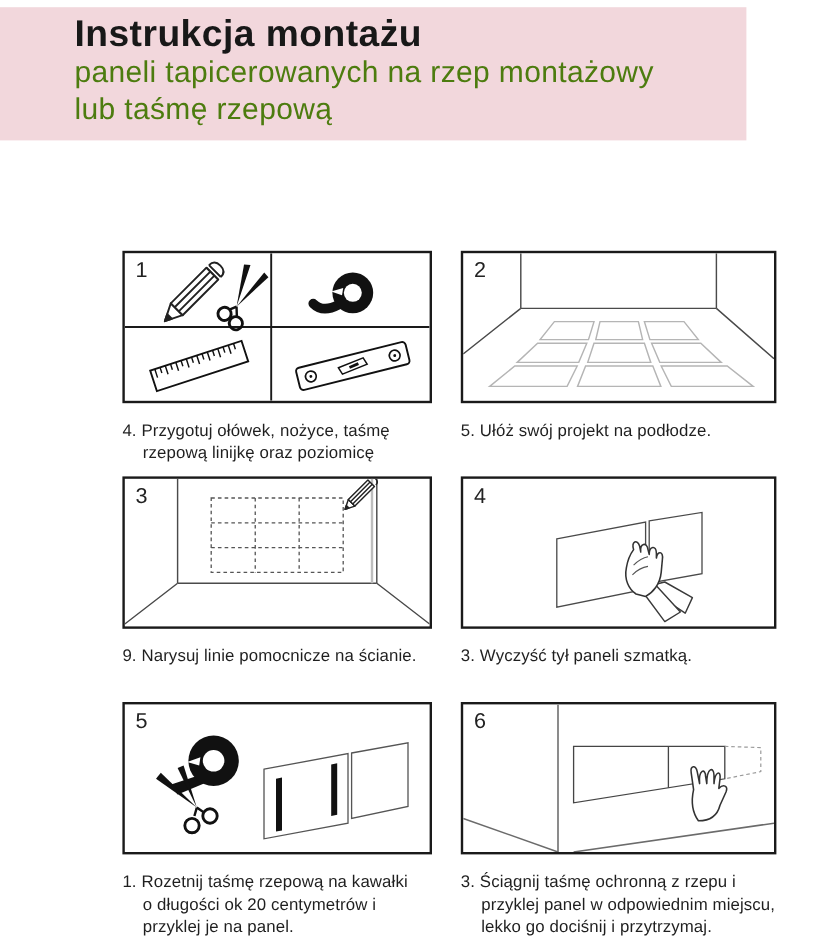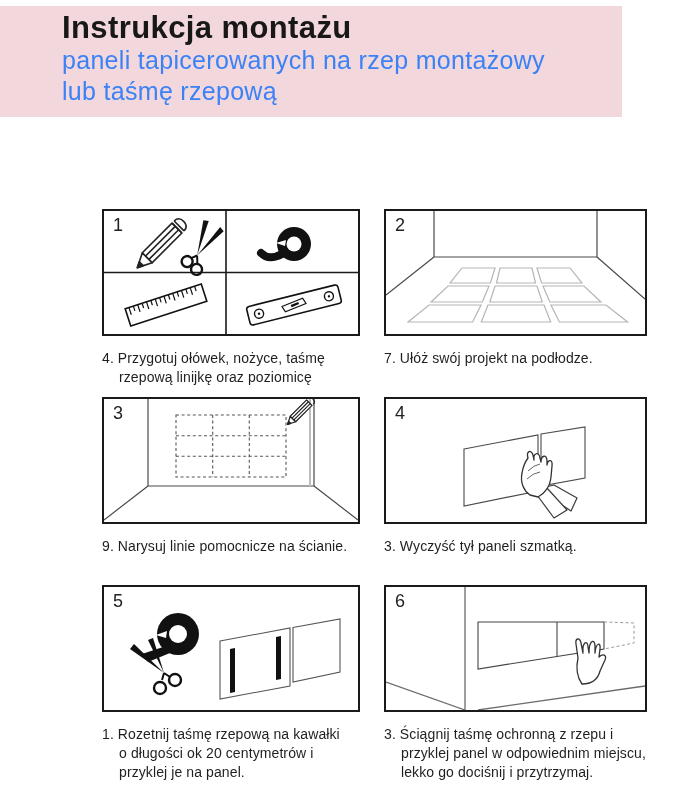--- a/index.html
+++ b/index.html
@@ -15,21 +15,21 @@
     position:absolute;left:0;top:6px;width:622px;height:111px;
     background:#f2d7dc;
   }
   .page-title{
     position:absolute;left:62px;top:10px;margin:0;
     font-size:31px;font-weight:bold;letter-spacing:.4px;color:#181818;
   }
   .page-subtitle{
     position:absolute;left:62px;top:45px;margin:0;
     font-size:25px;font-weight:400;line-height:31px;letter-spacing:.3px;
-    color:#3b82f6;white-space:pre-line;
+    color:#4d7c0f;white-space:pre-line;
   }
   .intro{
     position:absolute;left:62px;top:125px;margin:0;
     font-size:18px;line-height:27px;color:#222;white-space:pre-line;
     letter-spacing:.2px;
   }
   .fig{position:absolute;}
   .box{
     position:relative;background:#fff;border:2px solid #1a1a1a;
     box-sizing:border-box;
@@ -127,21 +127,21 @@
           <path d="M151,57 L184,57 L195.9,72 L155.6,72 Z"></path>
           <path d="M62,75 L103,75 L96.3,91 L45,91 Z"></path>
           <path d="M109,75 L151,75 L156.3,91 L103.8,91 Z"></path>
           <path d="M157,75 L198,75 L215,91 L163.8,91 Z"></path>
           <path d="M43,94 L95,94 L86.6,111 L22.1,111 Z"></path>
           <path d="M102,94 L158,94 L164.7,111 L95.3,111 Z"></path>
           <path d="M165,94 L220,94 L241.6,111 L173.4,111 Z"></path>
         </g>
       </svg>
     </div>
-    <figcaption class="caption">7. Ułóż swój projekt na podłodze.</figcaption>
+    <figcaption class="caption">5. Ułóż swój projekt na podłodze.</figcaption>
   </figure>
 
   <figure class="fig col1 r2">
     <div class="box">
       <span class="step-num">3</span>
       <svg class="ill" viewBox="0 0 254 123">
         <g stroke="#4a4a4a" stroke-width="1.2" fill="none">
           <path d="M44,0 V87 M210,0 V87 M44,87 H210"></path>
           <path d="M44,87 L0,121 M210,87 L254,121"></path>
         </g>

